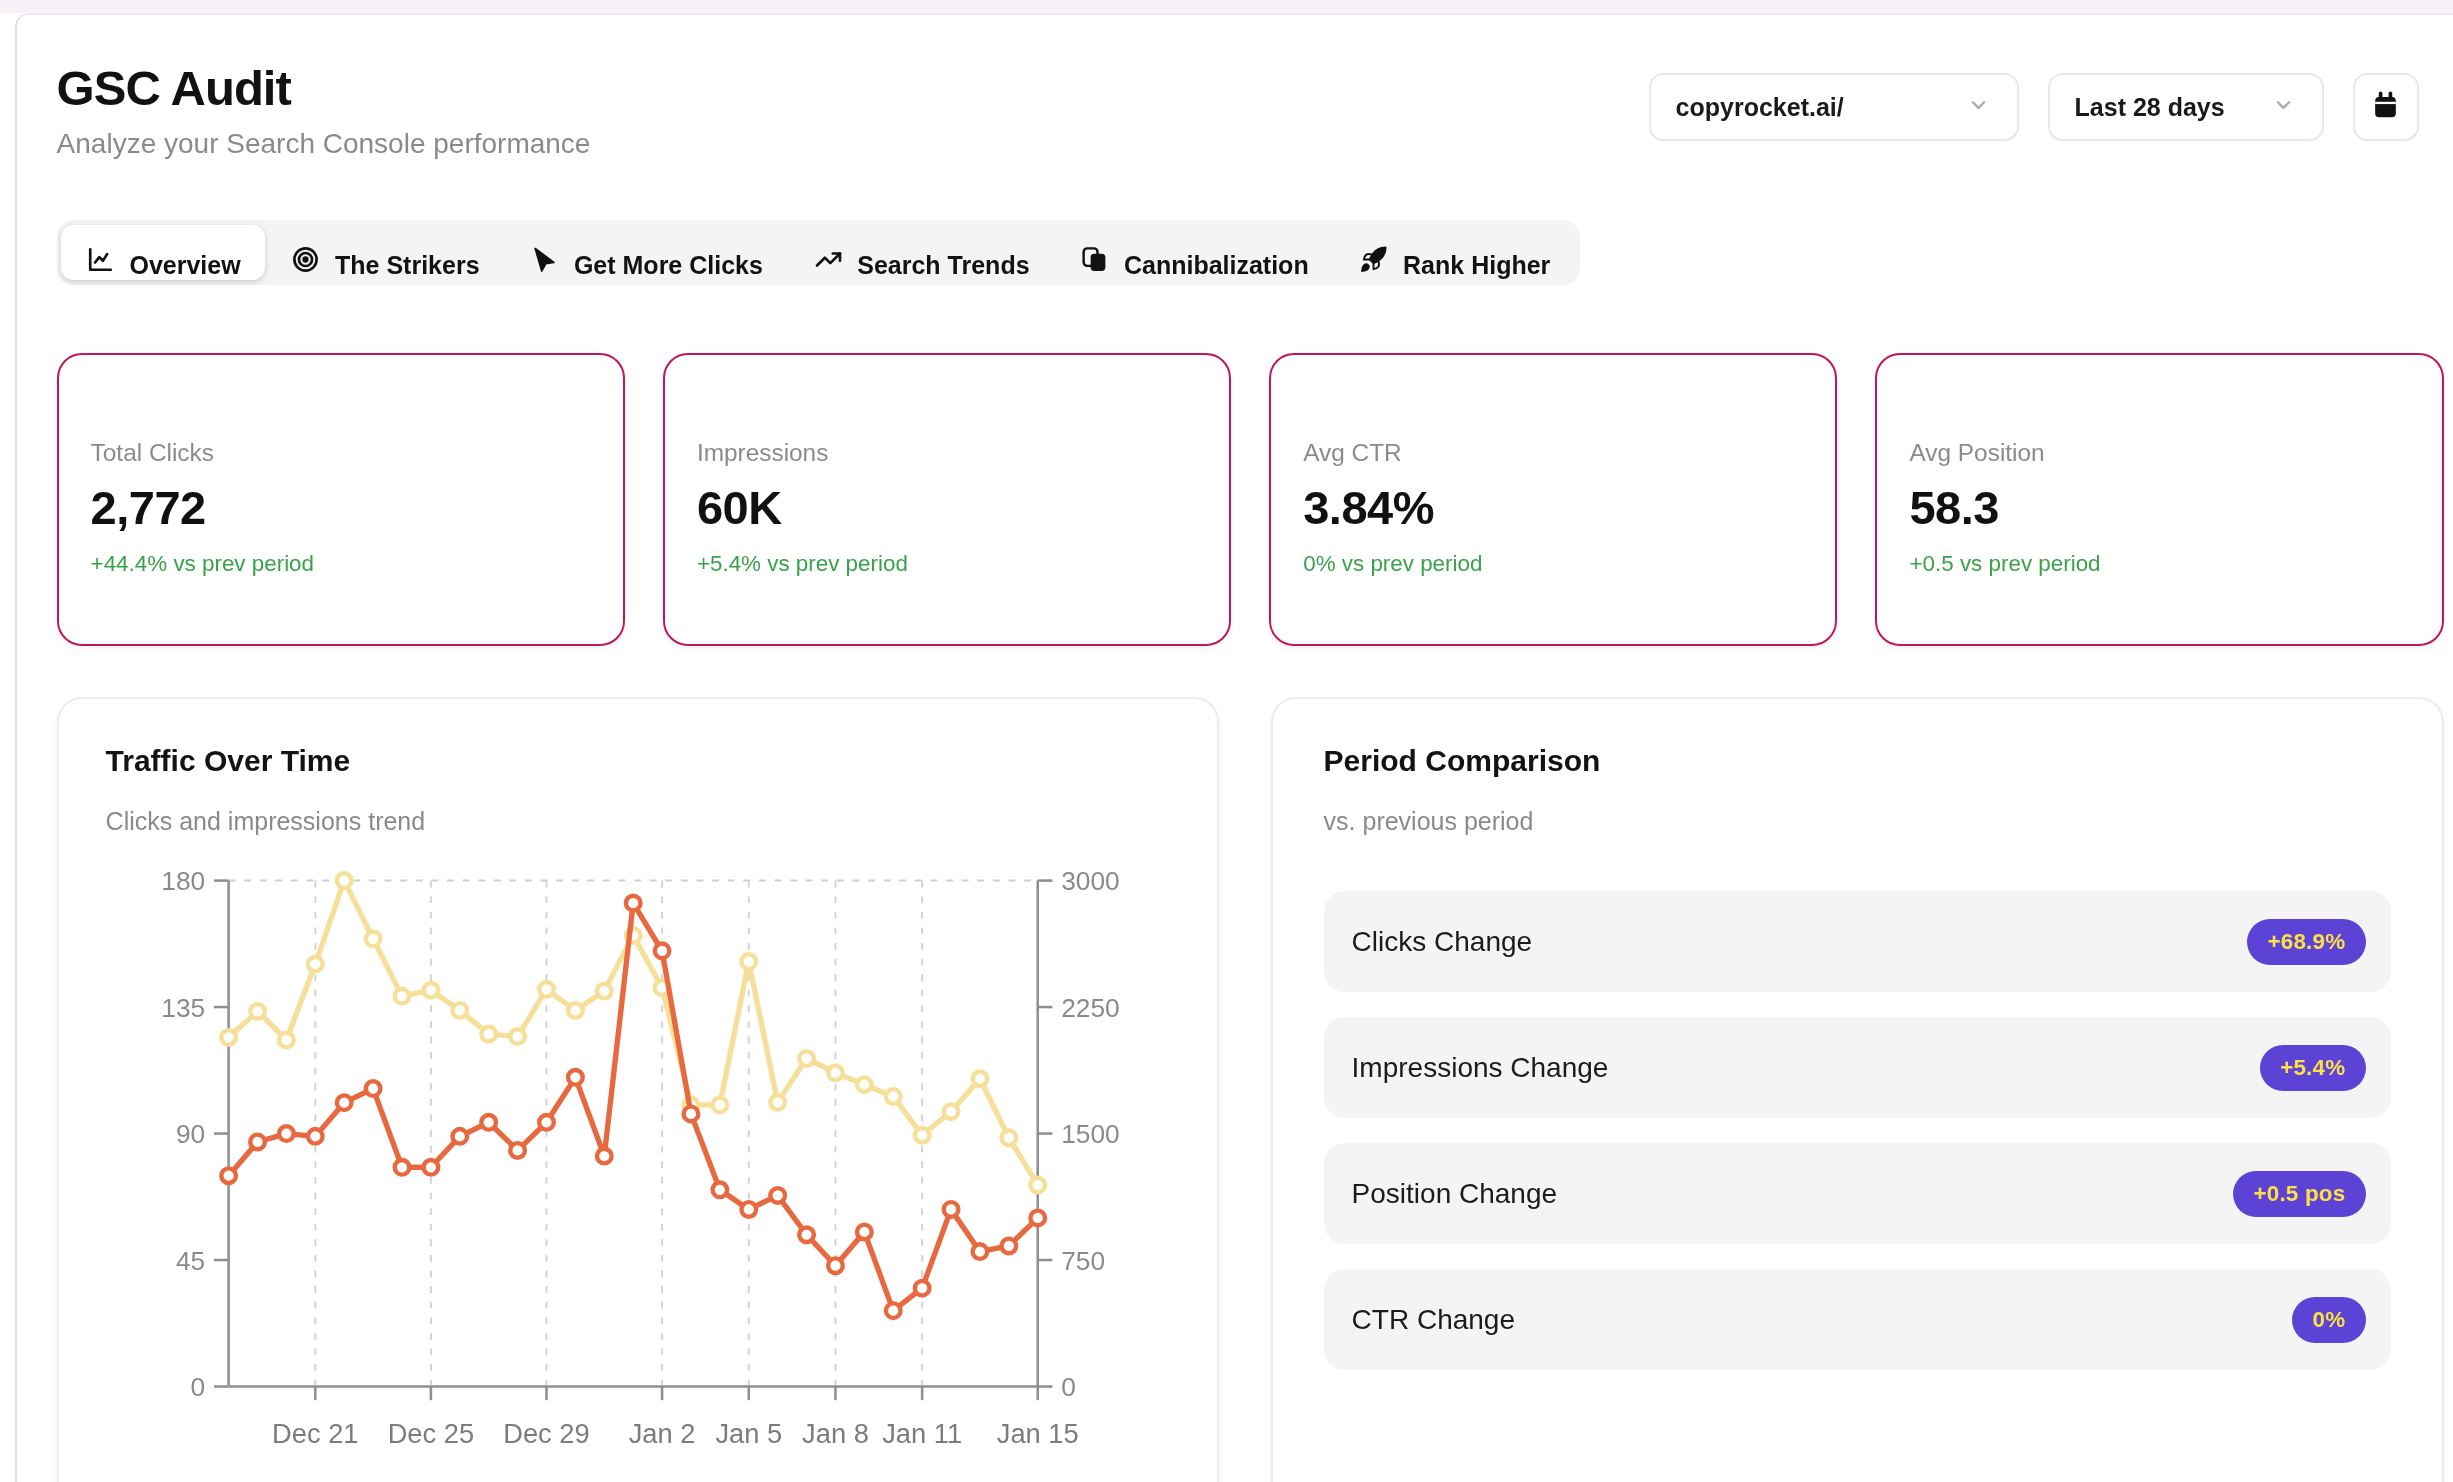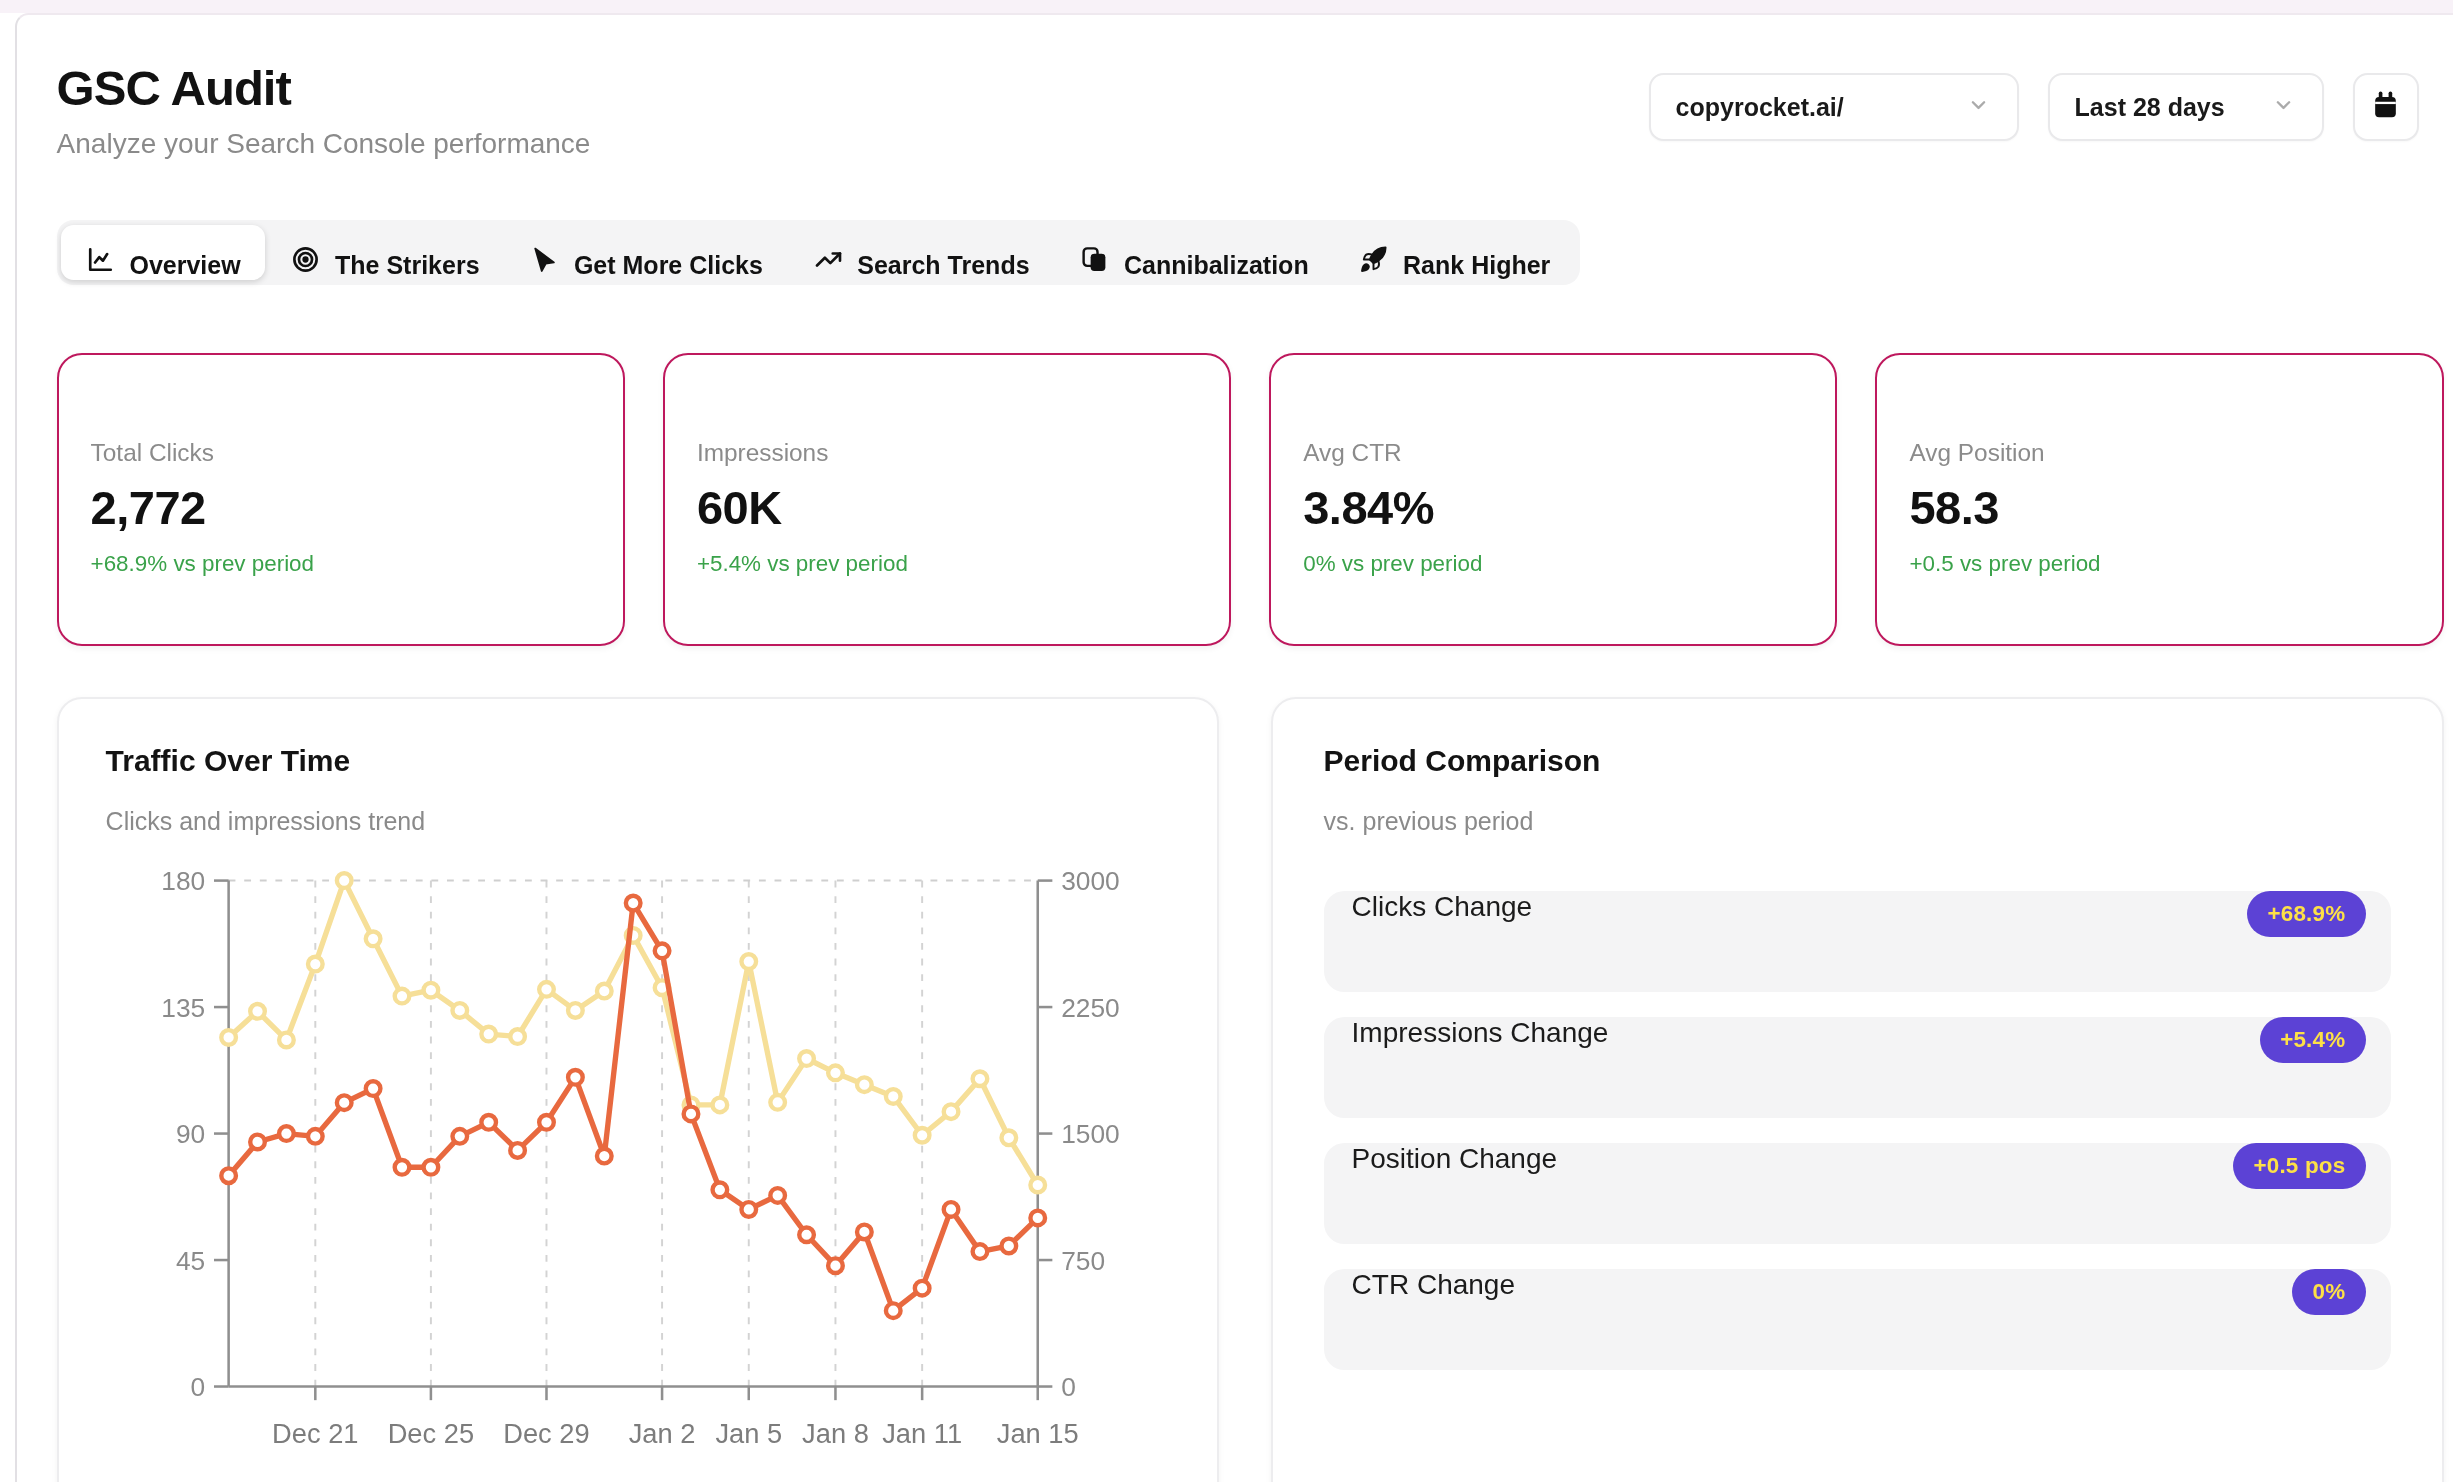--- a/index.html
+++ b/index.html
@@ -62,21 +62,21 @@
   .cmp-card{flex:1;padding:45px 51px 0;}
   .panel-title{font-size:30px;font-weight:700;color:#131313;}
   .panel-sub{font-size:25px;color:#8a8a8a;margin-top:29px;}
   #traffic-svg{position:absolute;left:0;top:0;}
   #traffic-svg text{font-family:"Liberation Sans",sans-serif;font-size:27px;fill:#8a8a8a;font-weight:500;}
   #traffic-svg text.xtick{font-size:28px;fill:#7c7c7c;}
   
   .rows{margin-top:55px;}
   .row{
     height:101px;background:#f4f4f5;border-radius:20.5px;margin-bottom:25px;
-    display:flex;align-items:flex-start;justify-content:space-between;padding:0 25px 0 28px;
+    display:flex;align-items:center;justify-content:space-between;padding:0 25px 0 28px;
   }
   .row .rlabel{font-size:28px;font-weight:500;color:#1b1b1b;}
   .badge{
     background:var(--accent,#5c42d5);color:#fde047;font-size:22.4px;font-weight:700;
     height:46px;border-radius:23.4px;display:flex;align-items:center;padding:0 20.5px;letter-spacing:0.2px;
   }
 </style>
 </head>
 <body>
 
@@ -178,21 +178,21 @@
       </span>
       <span>Rank Higher</span>
     </div>
   </div>
 
   
   <div class="stats">
     <div class="card">
       <div class="label">Total Clicks</div>
       <div class="value">2,772</div>
-      <div class="delta">+68.9% vs prev period</div>
+      <div class="delta">+44.4% vs prev period</div>
     </div>
     <div class="card">
       <div class="label">Impressions</div>
       <div class="value">60K</div>
       <div class="delta">+5.4% vs prev period</div>
     </div>
     <div class="card">
       <div class="label">Avg CTR</div>
       <div class="value">3.84%</div>
       <div class="delta">0% vs prev period</div>

